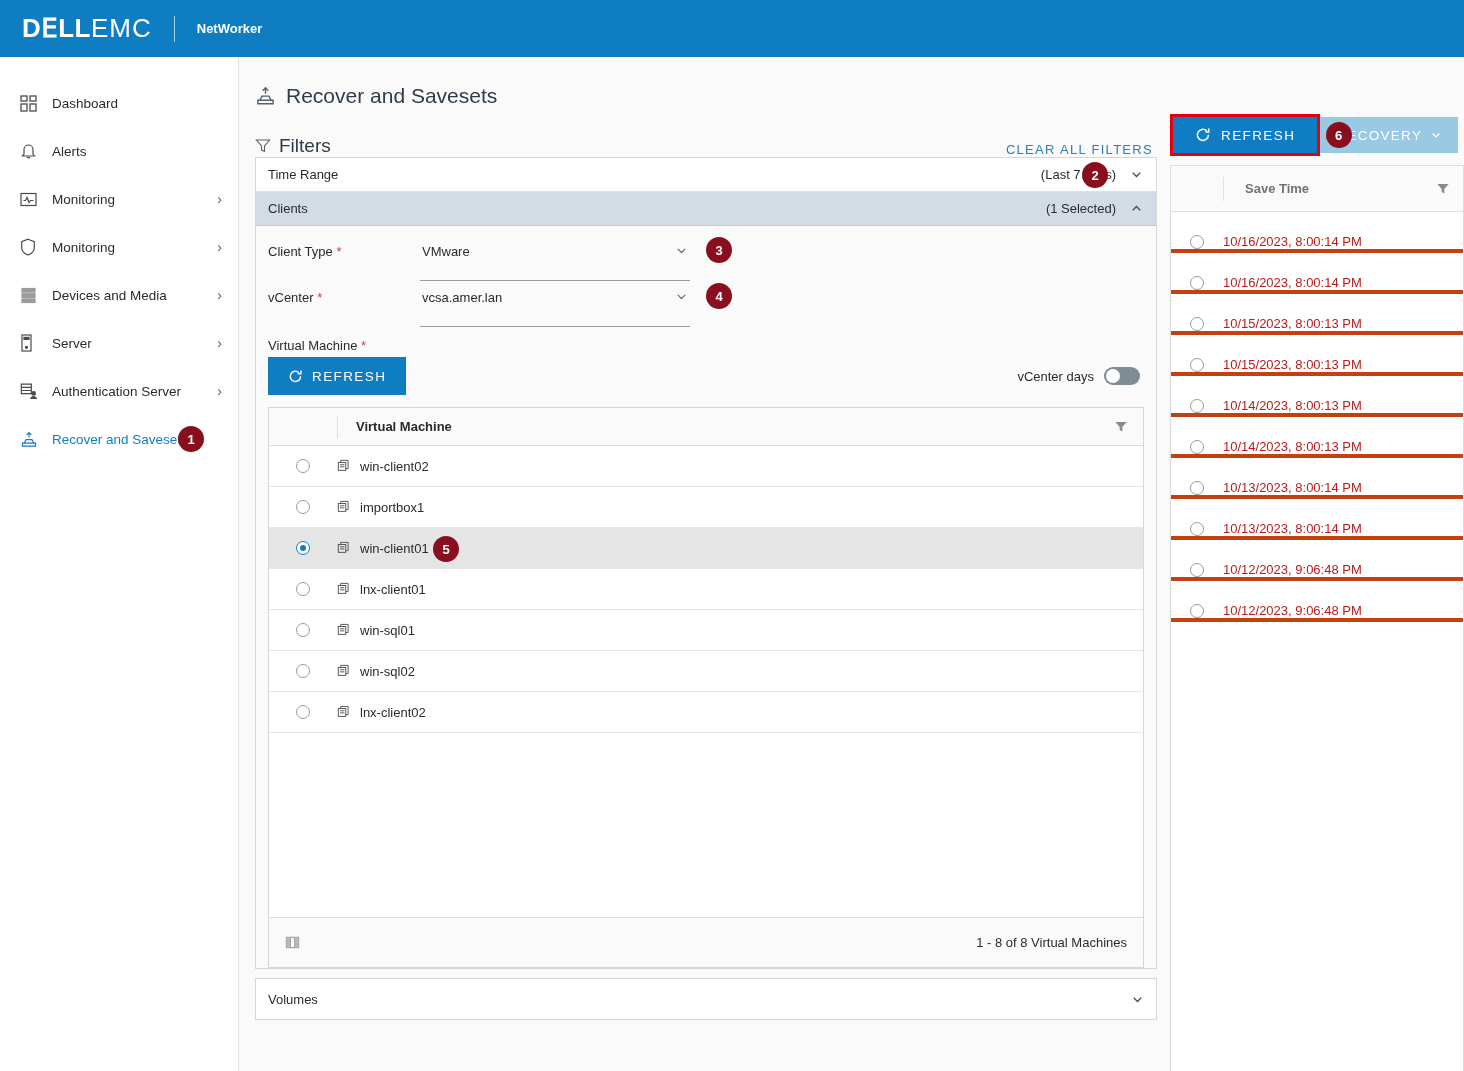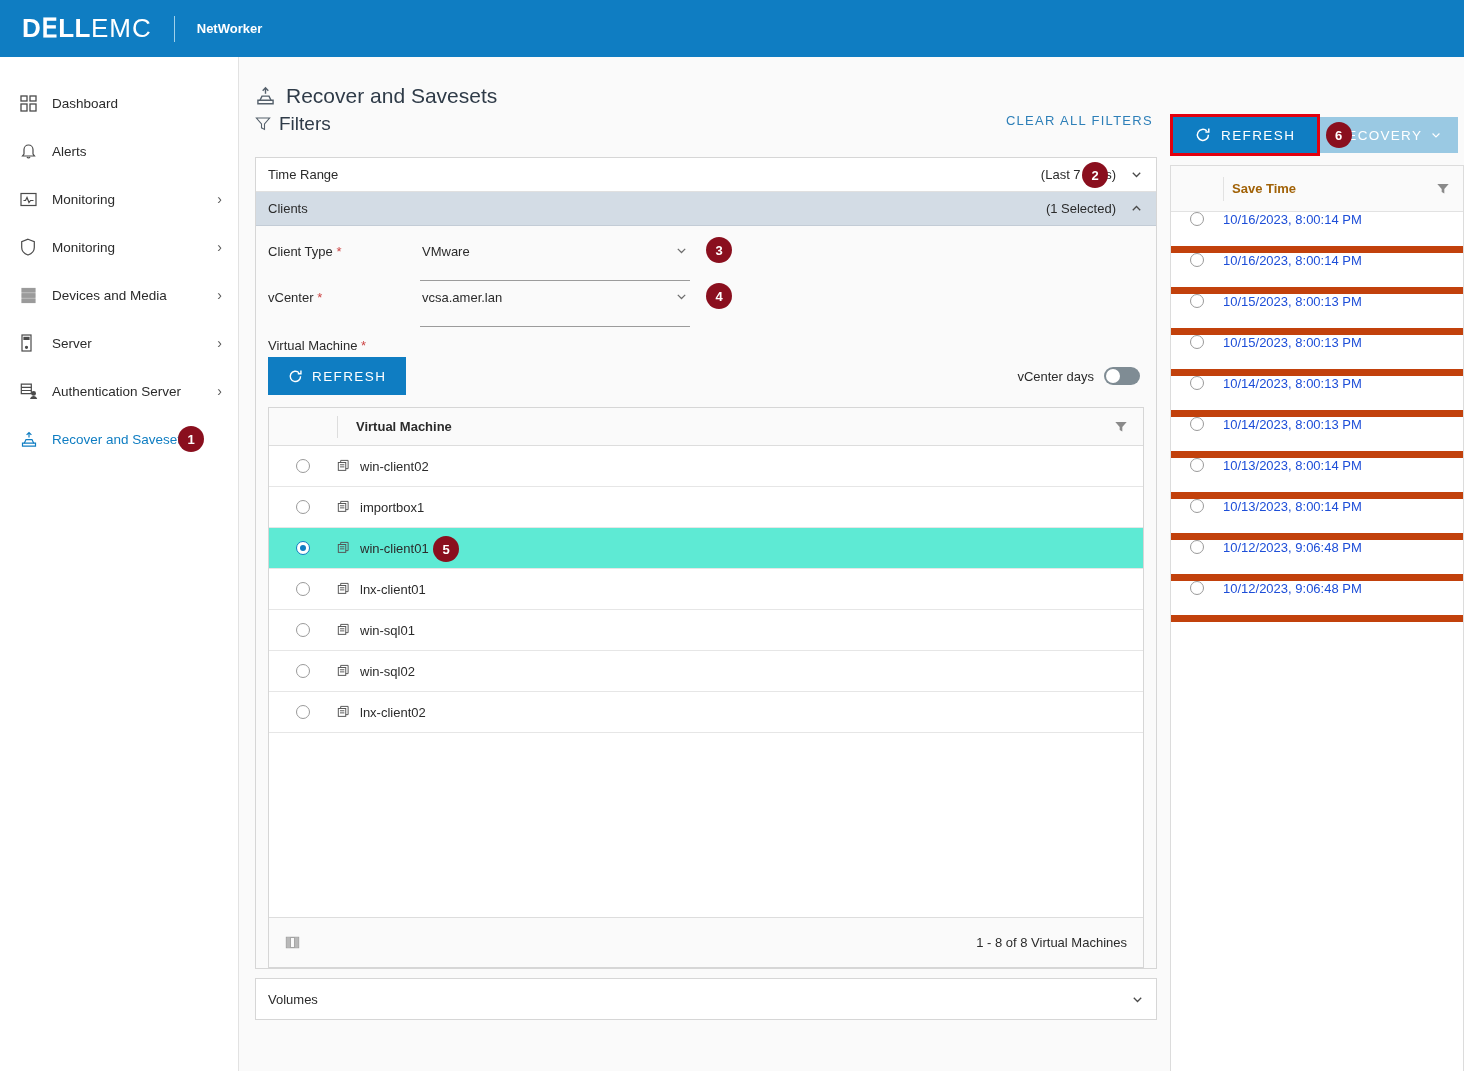--- a/index.html
+++ b/index.html
@@ -49,21 +49,21 @@
     padding: 22px 0 0 16px; height: 56px;
   }
   .page-head .ico { color: #55606b; display: flex; }
   .page-title { font-size: 21px; color: #2f3b48; font-weight: 400; }
 
   .content-row { display: flex; padding: 0 0 0 16px; }
 
   .filters-col { width: 902px; flex: 0 0 902px; }
 
   .filters-bar {
-    display: flex; align-items: flex-start; height: 44px; position: relative;
+    display: flex; align-items: flex-end; height: 44px; position: relative;
   }
   .filters-title { display: flex; align-items: center; gap: 8px; font-size: 19px; color: #2f3b48; }
   .spacer { flex: 1; }
   .clear-all {
     font-size: 13px; letter-spacing: 1.3px; color: #2d7fb8; cursor: pointer;
     font-weight: 400; padding-right: 4px;
   }
 
   
   .accordion { border: 1px solid #d6d6d6; background: #fff; }
@@ -118,21 +118,21 @@
     flex: 1; font-size: 13px; color: #2b2b2b; font-weight: 600;
     border-left: 1px solid #ddd; height: 22px; display: flex; align-items: center; padding-left: 18px;
   }
   .vm-thead .filter-ico { width: 44px; flex:0 0 44px; display:flex; justify-content:center; color:#8a8a8a;}
   .vm-rows { flex: 1; overflow: hidden; }
   .vm-row {
     height: 41px; display: flex; align-items: center;
     border-bottom: 1px solid #e6e6e6; font-size: 13px; color: #2b2b2b; cursor: pointer;
     position: relative;
   }
-  .vm-row.selected { background: #5eead4; }
+  .vm-row.selected { background: #e5e5e5; }
   .vm-row .sel-col { width: 68px; flex:0 0 68px; display: flex; justify-content: center; }
   .vm-row .vm-name { display: flex; align-items: center; gap: 9px; }
   .radio {
     width: 14px; height: 14px; border-radius: 50%; border: 1.3px solid #9a9a9a; background:#fff;
     display:inline-block;
   }
   .radio.on { border-color: #0f7dc2; position: relative; }
   .radio.on::after {
     content:""; position:absolute; left:3px; top:3px; width:6px; height:6px;
     border-radius:50%; background:#0f7dc2;
@@ -162,27 +162,27 @@
     font-size: 13.5px; letter-spacing: 1.3px; display:flex; align-items:center; gap:8px;
     cursor:pointer; font-family: "Liberation Sans", sans-serif; position: relative;
   }
   .st-table { border: 1px solid #dcdcdc; background:#fff; margin-top: 8px; height: 912px; overflow:hidden;}
   .st-thead {
     height: 46px; background:#fafafa; border-bottom:1px solid #e2e2e2;
     display:flex; align-items:center;
   }
   .st-thead .sel-col { width: 52px; flex:0 0 52px; }
   .st-thead .name-col {
-    flex:1; font-size:13px; color:#a16207; font-weight:600; border-left:1px solid #e2e2e2;
-    height:24px; display:flex; align-items:center; padding-left:8px;
+    flex:1; font-size:13px; color:#737373; font-weight:600; border-left:1px solid #e2e2e2;
+    height:24px; display:flex; align-items:center; padding-left:21px;
   }
   .st-thead .filter-ico { width: 40px; flex:0 0 40px; display:flex; justify-content:center; color:#8a8a8a;}
   .st-row {
-    height: 41px; display:flex; align-items:flex-start; border-bottom:7px solid #c2410c;
-    font-size:13px; color:#1d4ed8; cursor:pointer;
+    height: 41px; display:flex; align-items:flex-end; border-bottom:4px solid #c2410c;
+    font-size:13px; color:#b91c1c; cursor:pointer;
   }
   .st-row .sel-col { width: 52px; flex:0 0 52px; display:flex; justify-content:center; }
 
   
   .badge {
     position: absolute; width: 26px; height: 26px; border-radius: 50%;
     background: #8a0f1e; color: #fff; font-size: 13px; font-weight: 700;
     display:flex; align-items:center; justify-content:center; z-index: 30;
     font-family: "Liberation Sans", sans-serif;
   }

